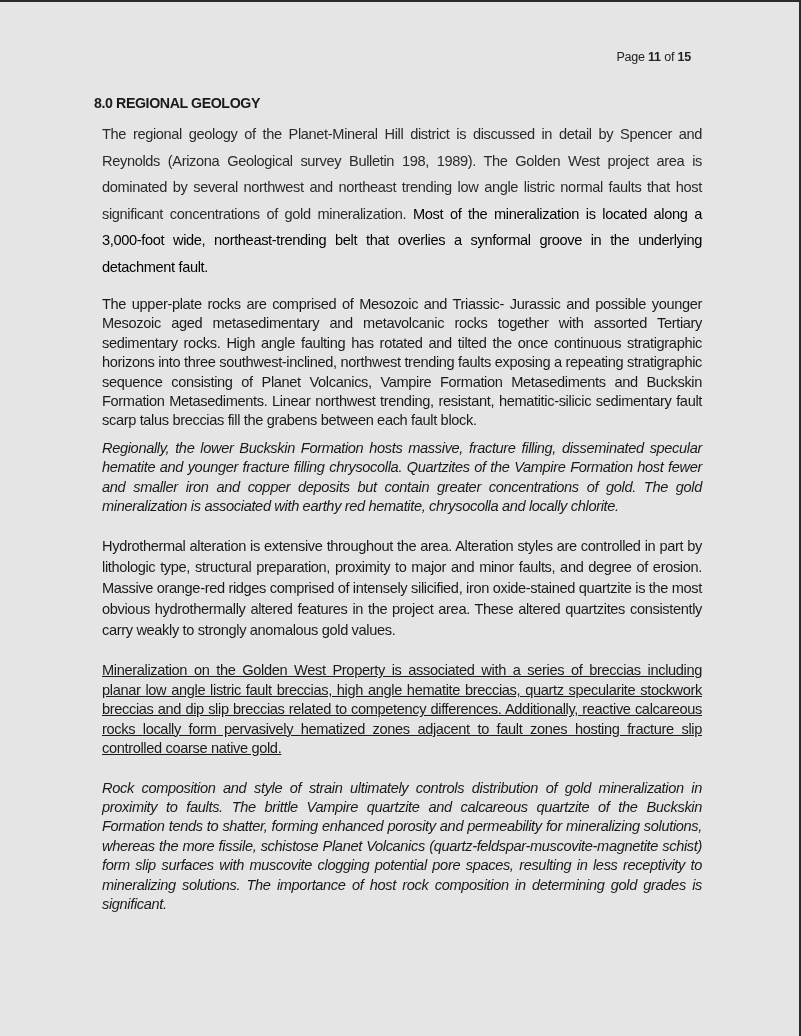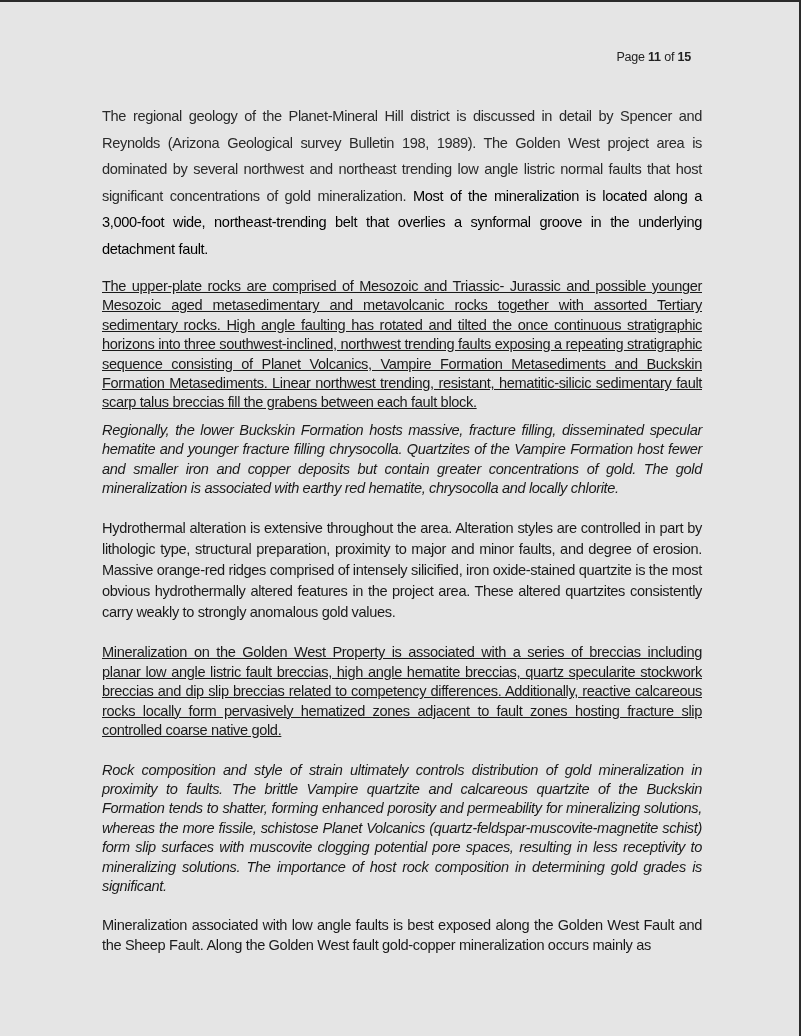--- a/index.html
+++ b/index.html
@@ -37,42 +37,42 @@
     font-size: 14.2px;
     margin: 0 0 10px 0;
     letter-spacing: -0.4px;
   }
   .para {
     text-align: justify;
     margin: 8px;
   }
   .para1 { line-height: 26.5px; color: #2a2a2a; }
   .para1 .emph { color: #000; }
-  .p2 { margin-top: 15px; line-height: 19.4px; text-decoration: underline; }
+  .p2 { margin-top: 15px; line-height: 19.4px; }
   .p3 { margin-top: 8px; line-height: 19.4px; font-style: italic; }
   .p4 { margin-top: 20px; line-height: 21px; }
   .p5 { margin-top: 20px; line-height: 19.4px; text-decoration: underline; }
   .p6 { margin-top: 20px; line-height: 19.4px; font-style: italic; }
   .p7 { margin-top: 20px; line-height: 19.4px; }
 </style>
 </head>
 <body>
 
 <div class="page">
   <div class="page-number">
     <span>Page</span>
     <b>11</b>
     <span>of</span>
     <b>15</b>
   </div>
 
   <div class="content">
+    <h2 class="heading">8.0 REGIONAL GEOLOGY</h2>
 
     <p class="para para1"><span>The regional geology of the Planet-Mineral Hill district is discussed in detail by Spencer and Reynolds (Arizona Geological survey Bulletin 198, 1989).  The Golden West project area is dominated by several northwest and northeast trending low angle listric normal faults that host significant concentrations of gold mineralization.</span><span class="emph"> Most of the mineralization is located along a 3,000-foot wide, northeast-trending belt that overlies a synformal  groove in the underlying detachment fault.</span></p>
 
     <p class="para p2">The upper-plate rocks are comprised of Mesozoic and Triassic- Jurassic and possible younger Mesozoic aged metasedimentary and  metavolcanic rocks together with assorted Tertiary sedimentary  rocks. High angle faulting has rotated and tilted the once  continuous stratigraphic horizons into three southwest-inclined, northwest trending faults exposing a repeating stratigraphic sequence consisting of Planet Volcanics, Vampire Formation Metasediments and Buckskin Formation Metasediments. Linear northwest trending, resistant, hematitic-silicic sedimentary fault scarp talus breccias fill the grabens between each fault block.</p>
     <p class="para p3">Regionally, the lower Buckskin Formation hosts massive, fracture filling, disseminated specular hematite and younger fracture filling chrysocolla. Quartzites of the Vampire Formation host fewer and smaller iron and copper deposits but contain greater concentrations of gold. The gold mineralization is associated with earthy red hematite, chrysocolla and locally chlorite.</p>
     <p class="para p4">Hydrothermal alteration is extensive throughout the area.  Alteration styles are controlled in part by lithologic type, structural preparation, proximity to major and minor faults, and degree of erosion. Massive orange-red ridges comprised of  intensely silicified, iron oxide-stained quartzite is the most obvious hydrothermally altered features in the project area. These altered quartzites consistently carry weakly to strongly  anomalous gold values.</p>
     <p class="para p5">Mineralization on the Golden West Property is associated with a series of breccias including planar low angle listric fault  breccias, high angle hematite breccias, quartz specularite stockwork breccias and dip slip breccias related to competency differences. Additionally, reactive calcareous rocks locally form pervasively hematized zones adjacent to fault zones hosting fracture slip controlled coarse native gold.</p>
     <p class="para p6">Rock composition and style of strain ultimately controls distribution of gold mineralization in proximity to faults. The brittle Vampire quartzite and calcareous quartzite of the Buckskin Formation tends to shatter, forming enhanced porosity  and permeability for mineralizing solutions, whereas the more  fissile, schistose Planet Volcanics (quartz-feldspar-muscovite-magnetite schist) form slip surfaces with muscovite clogging potential pore spaces, resulting in less receptivity to mineralizing solutions. The importance of host rock composition in determining gold grades is significant.</p>
-    <p class="para p7">Mineralization associated with low angle faults is best exposed along the Golden West Fault  and the Sheep Fault.  Along the Golden West fault gold-copper mineralization occurs mainly as</p>
   </div>
 </div>
 
 </body></html>

